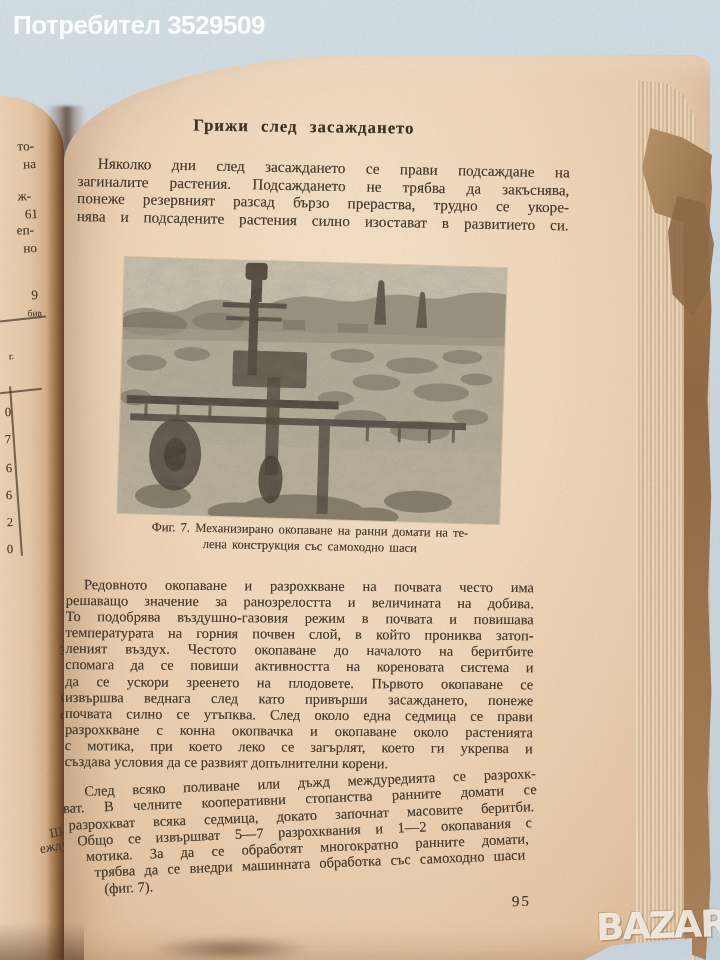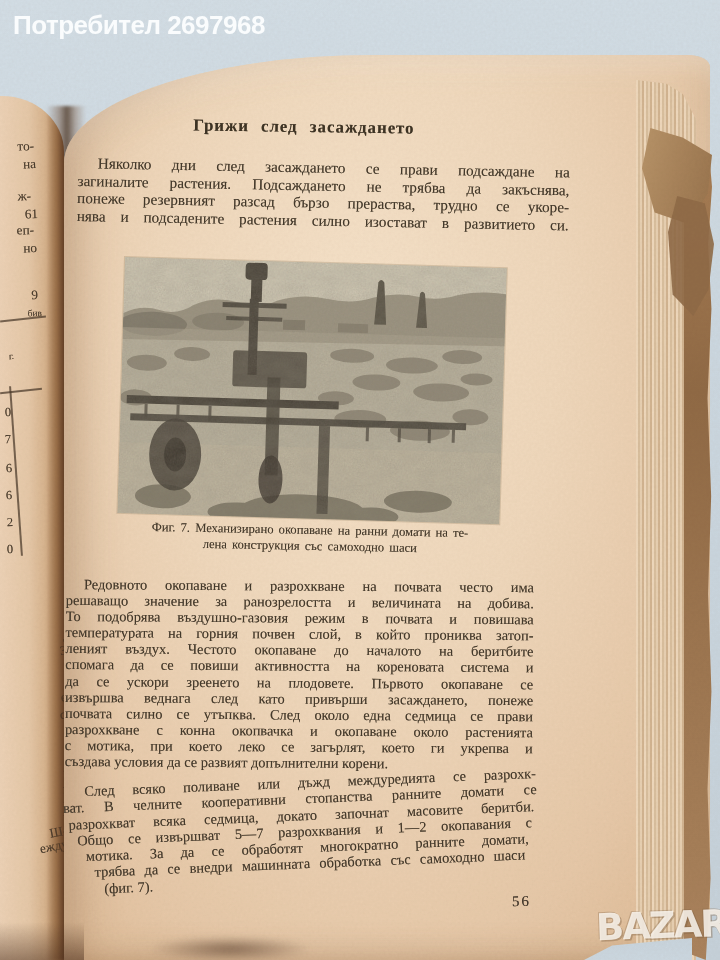--- a/index.html
+++ b/index.html
@@ -228,35 +228,35 @@
       <div class="p p3">
         <div class="line">След всяко поливане или дъжд междуредията се разрохк-</div>
         <div class="line">ват. В челните кооперативни стопанства ранните домати се</div>
         <div class="line">разрохкват всяка седмица, докато започнат масовите беритби.</div>
         <div class="line">Общо се извършват 5—7 разрохквания и 1—2 окопавания с</div>
         <div class="line">мотика. За да се обработят многократно ранните домати,</div>
         <div class="line">трябва да се внедри машинната обработка със самоходно шаси</div>
         <div class="line last">(фиг. 7).</div>
       </div>
 
-      <div class="pagenum">56</div>
+      <div class="pagenum">95</div>
     </div>
   </div>
 
   <div class="fore-edge"></div>
   <div class="fore-worn"></div>
   <div class="torn1"></div>
   <div class="torn2"></div>
   <div class="left-page-bottom-shadow"></div>
   <div class="blob-shadow"></div>
   <div class="bg-notch"></div>
 
   <svg class="grain" width="720" height="960">
     <filter id="pgrain">
         <feTurbulence type="fractalNoise" baseFrequency="0.35" numOctaves="2" stitchTiles="stitch"></feTurbulence>
         <feColorMatrix type="matrix" values="0 0 0 0 0.45  0 0 0 0 0.35  0 0 0 0 0.25  0 0 0 0.1 0"></feColorMatrix>
       </filter>
     <rect width="720" height="960" filter="url(#pgrain)"></rect>
   </svg>
 
   <div class="watermark">BAZAR</div>
-  <div class="user-label">Потребител 2697968</div>
+  <div class="user-label">Потребител 3529509</div>
 </div>
 
 </body></html>

